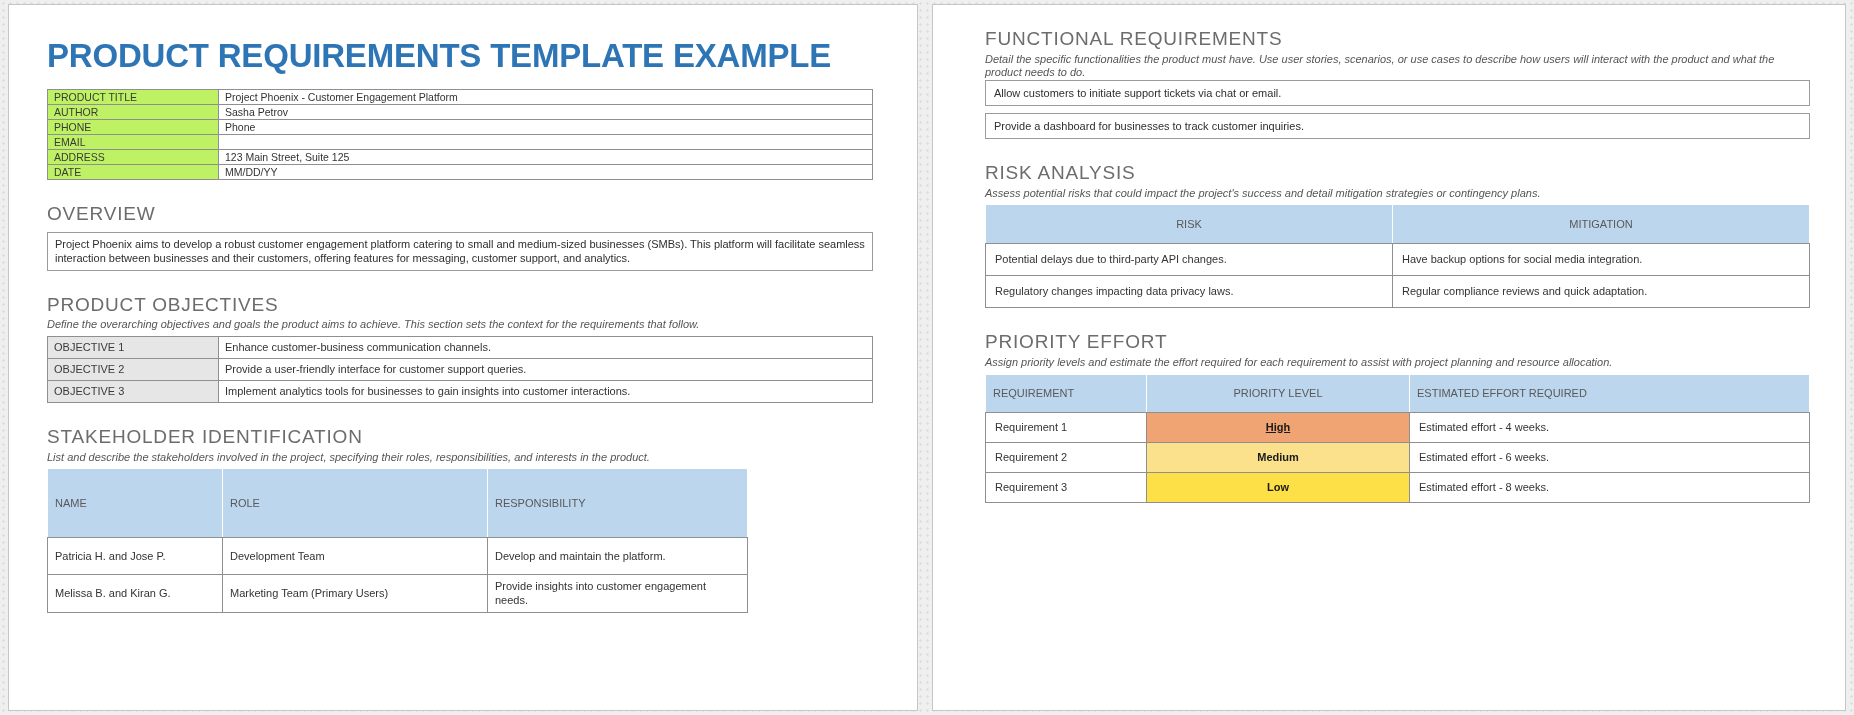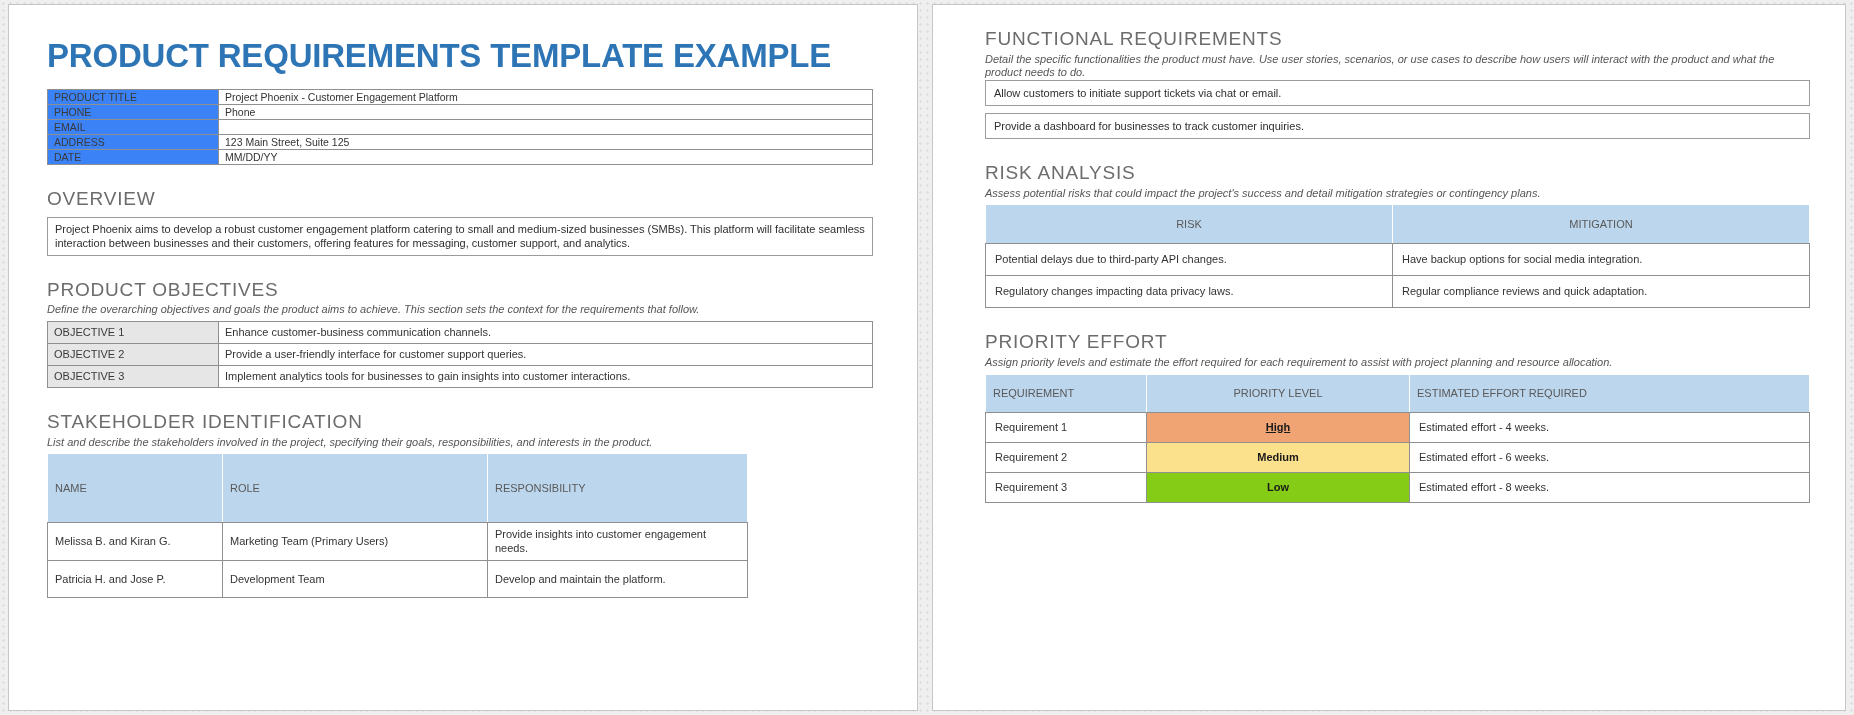--- a/index.html
+++ b/index.html
@@ -38,21 +38,21 @@
     font-size:11px;font-style:italic;color:#555;line-height:13.5px;
   }
 
   table{border-collapse:collapse;table-layout:fixed;}
   td,th{font-size:11px;font-weight:normal;text-align:left;vertical-align:middle;
         border:1px solid #8F8F8F;overflow:hidden;}
 
   
   .info-table{margin-top:15px;width:826px;}
   .info-table td{padding:1px 6px;height:12px;line-height:12px;font-size:10.5px;}
-  .info-table td.lbl{background:#3b82f6;width:158px;color:#3A3A3A;}
+  .info-table td.lbl{background:#bef264;width:158px;color:#3A3A3A;}
 
   
   .textbox{
     margin-top:7px;border:1px solid #9B9B9B;
     padding:4px 7px;font-size:11px;line-height:14.5px;color:#2E2E2E;
   }
   .reqbox{
     border:1px solid #9B9B9B;padding:5px 8px;
     font-size:11px;line-height:14px;color:#2E2E2E;
   }
@@ -101,20 +101,24 @@
 
       <h1 class="doc-title">PRODUCT REQUIREMENTS TEMPLATE EXAMPLE</h1>
 
       <table class="info-table">
         <tbody>
             <tr>
           <td class="lbl">PRODUCT TITLE</td>
           <td>Project Phoenix - Customer Engagement Platform</td>
         </tr>
         <tr>
+          <td class="lbl">AUTHOR</td>
+          <td>Sasha Petrov</td>
+        </tr>
+        <tr>
           <td class="lbl">PHONE</td>
           <td>Phone</td>
         </tr>
         <tr>
           <td class="lbl">EMAIL</td>
           <td></td>
         </tr>
         <tr>
           <td class="lbl">ADDRESS</td>
           <td>123 Main Street, Suite 125</td>
@@ -142,41 +146,41 @@
           <td>Provide a user-friendly interface for customer support queries.</td>
         </tr>
         <tr>
           <td class="lbl">OBJECTIVE 3</td>
           <td>Implement analytics tools for businesses to gain insights into customer interactions.</td>
         </tr>
       </tbody>
         </table>
 
       <h2 class="sec">STAKEHOLDER IDENTIFICATION</h2>
-      <div class="subtitle">List and describe the stakeholders involved in the project, specifying their goals, responsibilities, and interests in the product.</div>
+      <div class="subtitle">List and describe the stakeholders involved in the project, specifying their roles, responsibilities, and interests in the product.</div>
       <table class="stk-table hdr">
         <tbody>
             <tr>
           <th class="blue stk-c0">NAME</th>
           <th class="blue stk-c1">ROLE</th>
           <th class="blue stk-c2">RESPONSIBILITY</th>
           <th class="blue">INTERESTS IN THIS PRODUCT</th>
         </tr>
         <tr>
+          <td>Patricia H. and Jose P.</td>
+          <td>Development Team</td>
+          <td>Develop and maintain the platform.</td>
+          <td></td>
+        </tr>
+        <tr>
           <td>Melissa B. and Kiran G.</td>
           <td>Marketing Team (Primary Users)</td>
           <td>Provide insights into customer engagement needs.</td>
           <td></td>
         </tr>
-        <tr>
-          <td>Patricia H. and Jose P.</td>
-          <td>Development Team</td>
-          <td>Develop and maintain the platform.</td>
-          <td></td>
-        </tr>
       </tbody>
         </table>
 
     </div>
   </div>
 
   <div class="page page-right">
     <div class="pr-inner">
 
       <h2 class="sec fr-head">FUNCTIONAL REQUIREMENTS</h2>
@@ -217,21 +221,21 @@
           <td class="pri-cell" style="background-color: rgb(240, 164, 115); text-decoration: underline;">High</td>
           <td>Estimated effort - 4 weeks.</td>
         </tr>
         <tr>
           <td>Requirement 2</td>
           <td class="pri-cell" style="background-color: rgb(252, 225, 141);">Medium</td>
           <td>Estimated effort - 6 weeks.</td>
         </tr>
         <tr>
           <td>Requirement 3</td>
-          <td class="pri-cell" style="background-color: #84cc16;">Low</td>
+          <td class="pri-cell" style="background-color: #fde047;">Low</td>
           <td>Estimated effort - 8 weeks.</td>
         </tr>
       </tbody>
         </table>
 
     </div>
   </div>
 
 </div>
 

